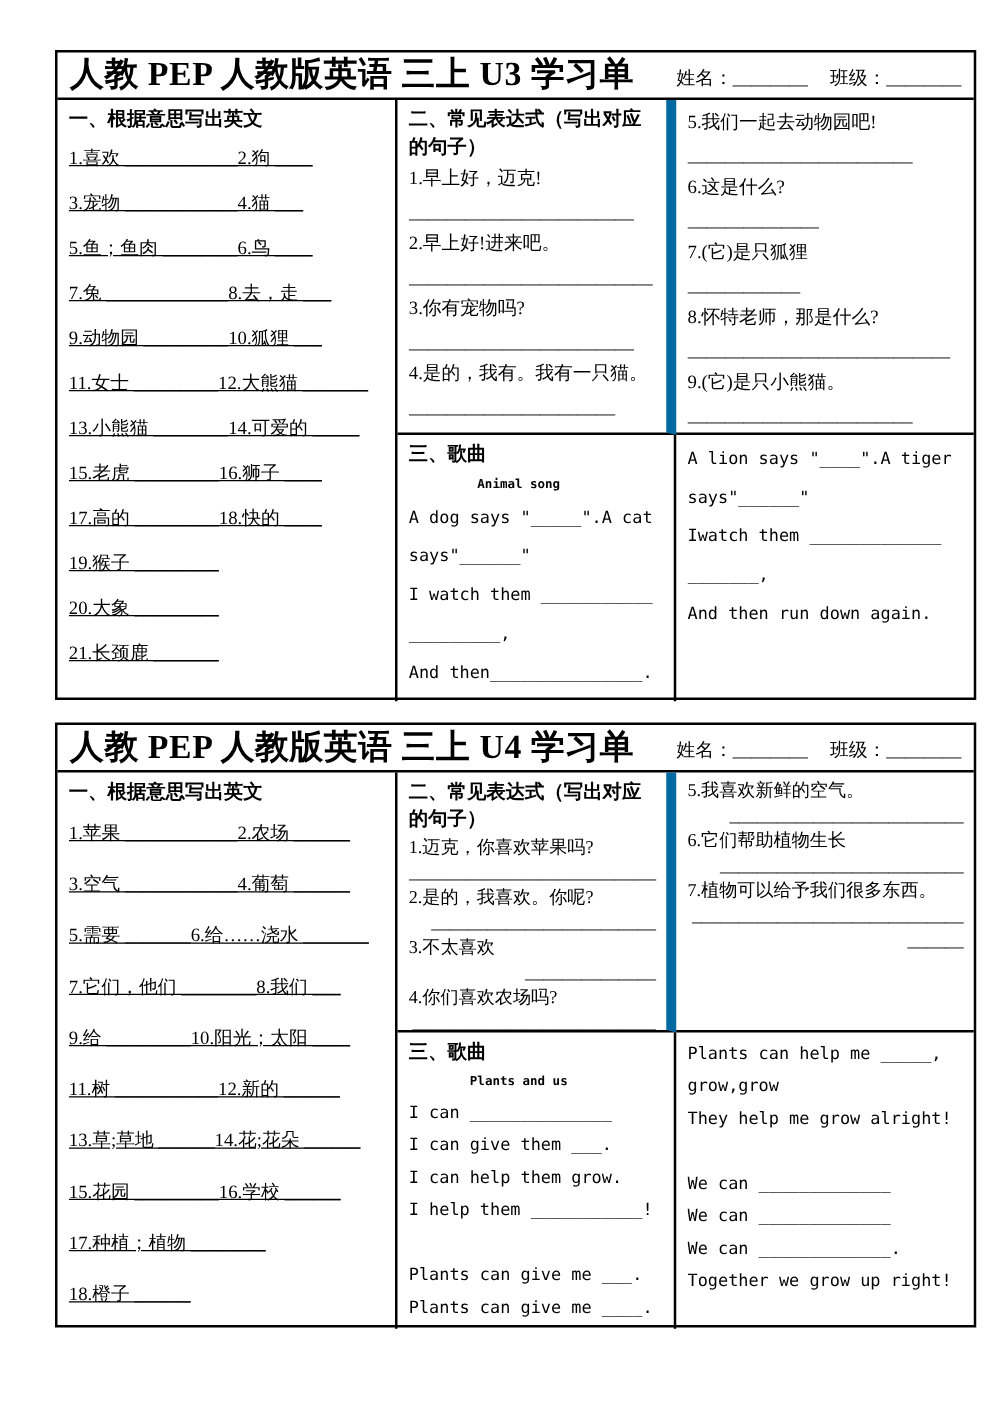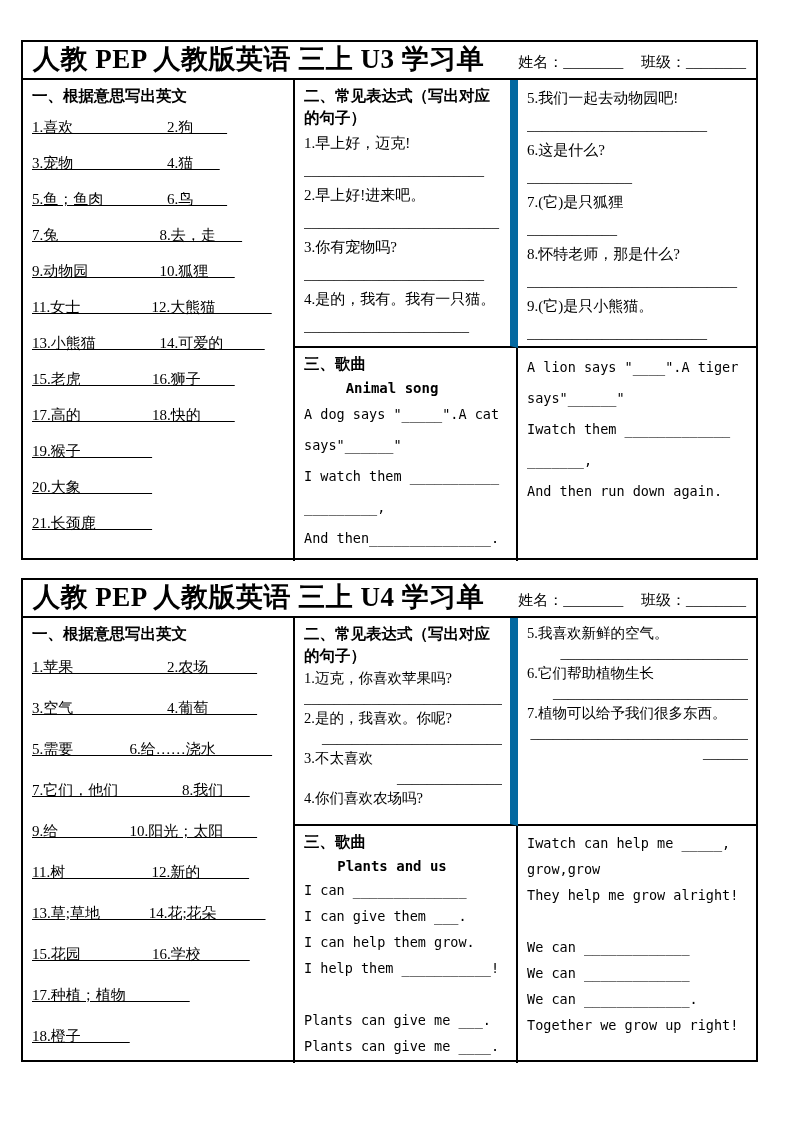--- a/index.html
+++ b/index.html
@@ -2,21 +2,21 @@
 <html><head>
 <meta charset="utf-8">
 <style>
   html,body { margin:0; padding:0; background:#fff; }
   .page {
     position:relative; width:793px; height:1122px; background:#ffffff;
     color:#000; font-family:"Liberation Serif","DejaVu Serif",serif;
     overflow:hidden;
   }
   .sheet {
-    position:absolute; left:21px; width:737px;
+    position:absolute; left:44px; width:737px;
     border:2px solid #000; box-sizing:border-box; background:#fff;
   }
   .sheet-u3 { top:40px;  height:520px; }
   .sheet-u4 { top:578px; height:484px; }
 
   .sheet-header {
     display:flex; align-items:flex-end; height:38px; box-sizing:border-box;
     border-bottom:2px solid #000; padding:0 10px 3px 10px;
   }
   .sheet-title {
@@ -49,21 +49,21 @@
   .vocab-line { line-height:36px; white-space:nowrap; overflow:hidden; }
   .body-u4 .vocab-line { line-height:41px; }
 
   .expr-text  { line-height:21px; margin-top:4px; white-space:nowrap; overflow:hidden; }
   .blank-line { line-height:21px; margin-top:6px; white-space:nowrap; overflow:hidden; letter-spacing:0; }
   .body-u4 .expr-text  { line-height:18px; margin-top:2px; font-size:14.5px; }
   .body-u4 .blank-line { line-height:18px; margin-top:2px;text-align:right; }
 
   .song-title {
     font-family:"DejaVu Sans Mono","Liberation Mono",monospace;
-    font-weight:bold; font-size:14px; text-align:center; line-height:22px;
+    font-weight:bold; font-size:10px; text-align:center; line-height:22px;
     padding-right:28px;
   }
   .song-line {
     font-family:"DejaVu Sans Mono","Liberation Mono",monospace;
     font-size:13.5px; white-space:pre; overflow:hidden;
   }
   .body-u3 .song-line { line-height:31px; }
   .body-u4 .song-line { line-height:26px; }
 </style>
 </head>
@@ -203,21 +203,21 @@
             <div class="song-line">I can give them ___.</div>
             <div class="song-line">I can help them grow.</div>
             <div class="song-line">I help them ___________!</div>
             <div class="song-line">&nbsp;</div>
             <div class="song-line">Plants can give me ___.</div>
             <div class="song-line">Plants can give me ____.</div>
           </div>
       </div>
       <div class="cell cell-song-right">
         <div>
-            <div class="song-line">Iwatch can help me _____,</div>
+            <div class="song-line">Plants can help me _____,</div>
             <div class="song-line">grow,grow</div>
             <div class="song-line">They help me grow alright!</div>
             <div class="song-line">&nbsp;</div>
             <div class="song-line">We can _____________</div>
             <div class="song-line">We can _____________</div>
             <div class="song-line">We can _____________.</div>
             <div class="song-line">Together we grow up right!</div>
           </div>
       </div>
     </div>

